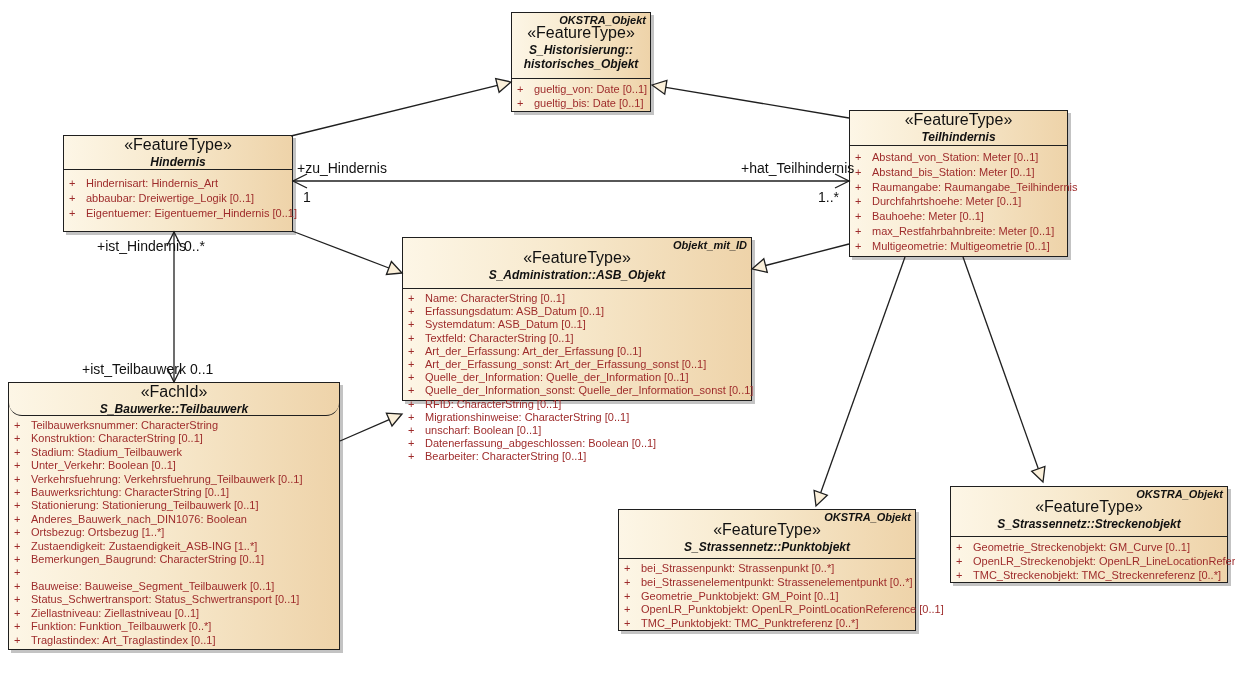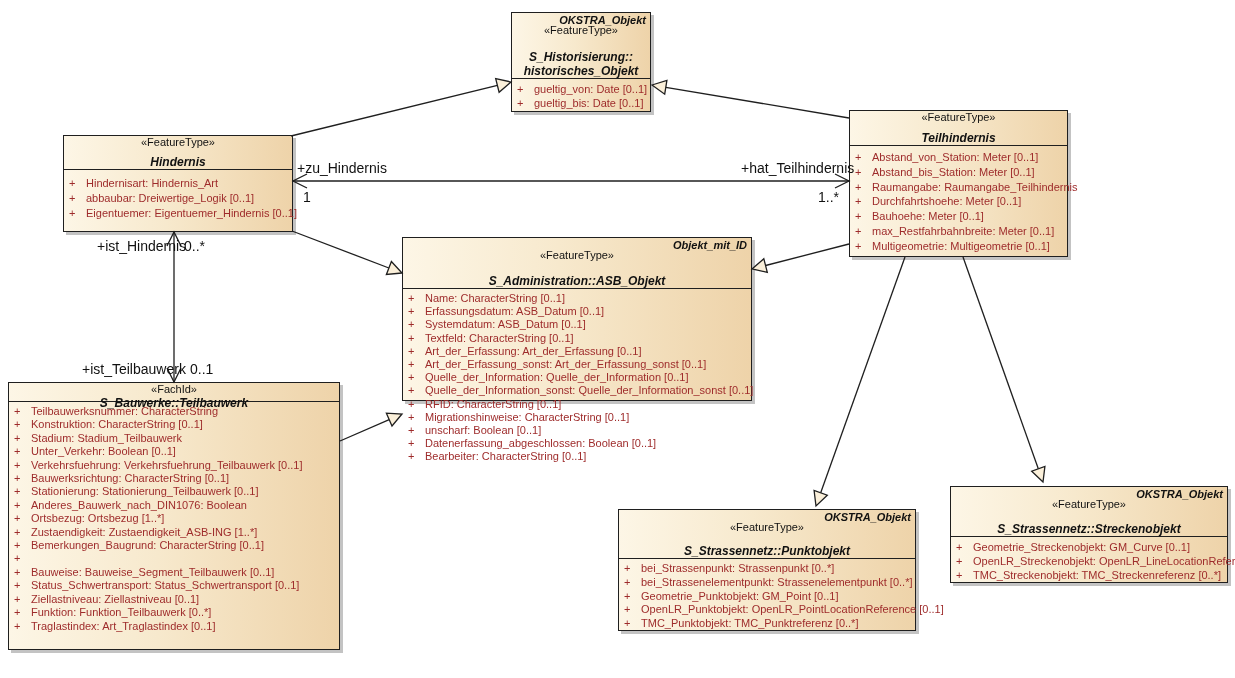--- a/index.html
+++ b/index.html
@@ -3,24 +3,24 @@
 <meta charset="utf-8">
 <style>
   html,body{margin:0;padding:0;background:#ffffff;}
   #canvas{position:relative;width:1235px;height:678px;background:#ffffff;overflow:hidden;
           font-family:"Liberation Sans",sans-serif;}
   svg.links{position:absolute;left:0;top:0;pointer-events:none;z-index:5;}
   .uml-class{position:absolute;box-sizing:border-box;z-index:2;
      background:linear-gradient(90deg,#fdf6e6 0%,#f7e9cd 45%,#eed3a9 100%);
      border:1.4px solid #1f1f1f;box-shadow:3px 3px 0 #c3c3c3;}
   .hdr{position:relative;box-sizing:border-box;border-bottom:1.4px solid #1f1f1f;
-       display:flex;flex-direction:column;justify-content:space-between;align-items:center;gap:1px;}
+       display:flex;flex-direction:column;justify-content:flex-start;align-items:center;gap:1px;}
   .hdr.tagged{padding-top:11px;}
   .tag{position:absolute;top:1px;right:4px;font-size:11px;font-style:italic;font-weight:bold;color:#111;}
-  .stereo{font-size:11px;color:#111;}
+  .stereo{font-size:16px;color:#111;}
   .cname{font-size:12px;font-weight:bold;color:#111;white-space:pre-line;line-height:14px;text-align:center;font-style:italic;}
   .cname.it{}
   .attrs{box-sizing:border-box;padding-top:var(--pt,3px);}
   .arow{display:flex;align-items:baseline;line-height:var(--rh,14px);font-size:11px;color:#9e2b2b;white-space:nowrap;}
   .vis{flex:none;width:10px;margin-left:5px;}
   .atxt{margin-left:7px;}
   .lbl{position:absolute;font-size:14px;color:#111;z-index:6;white-space:nowrap;}
 </style>
 </head>
 <body>
@@ -205,21 +205,21 @@
           <span class="atxt">Datenerfassung_abgeschlossen: Boolean [0..1]</span>
         </div>
         <div class="arow">
           <span class="vis">+</span>
           <span class="atxt">Bearbeiter: CharacterString [0..1]</span>
         </div>
       </div>
   </div>
 
   <div class="uml-class" style="left:8px;top:382px;width:332px;height:268px;--rh:13.4px;--pt:3px;">
-    <div class="hdr" style="height:19px;">
+    <div class="hdr" style="height:33px;border-radius:13px;">
       <div class="stereo">«FachId»</div>
       <div class="cname it">S_Bauwerke::Teilbauwerk</div>
     </div>
     <div class="attrs">
         <div class="arow">
           <span class="vis">+</span>
           <span class="atxt">Teilbauwerksnummer: CharacterString</span>
         </div>
         <div class="arow">
           <span class="vis">+</span>

